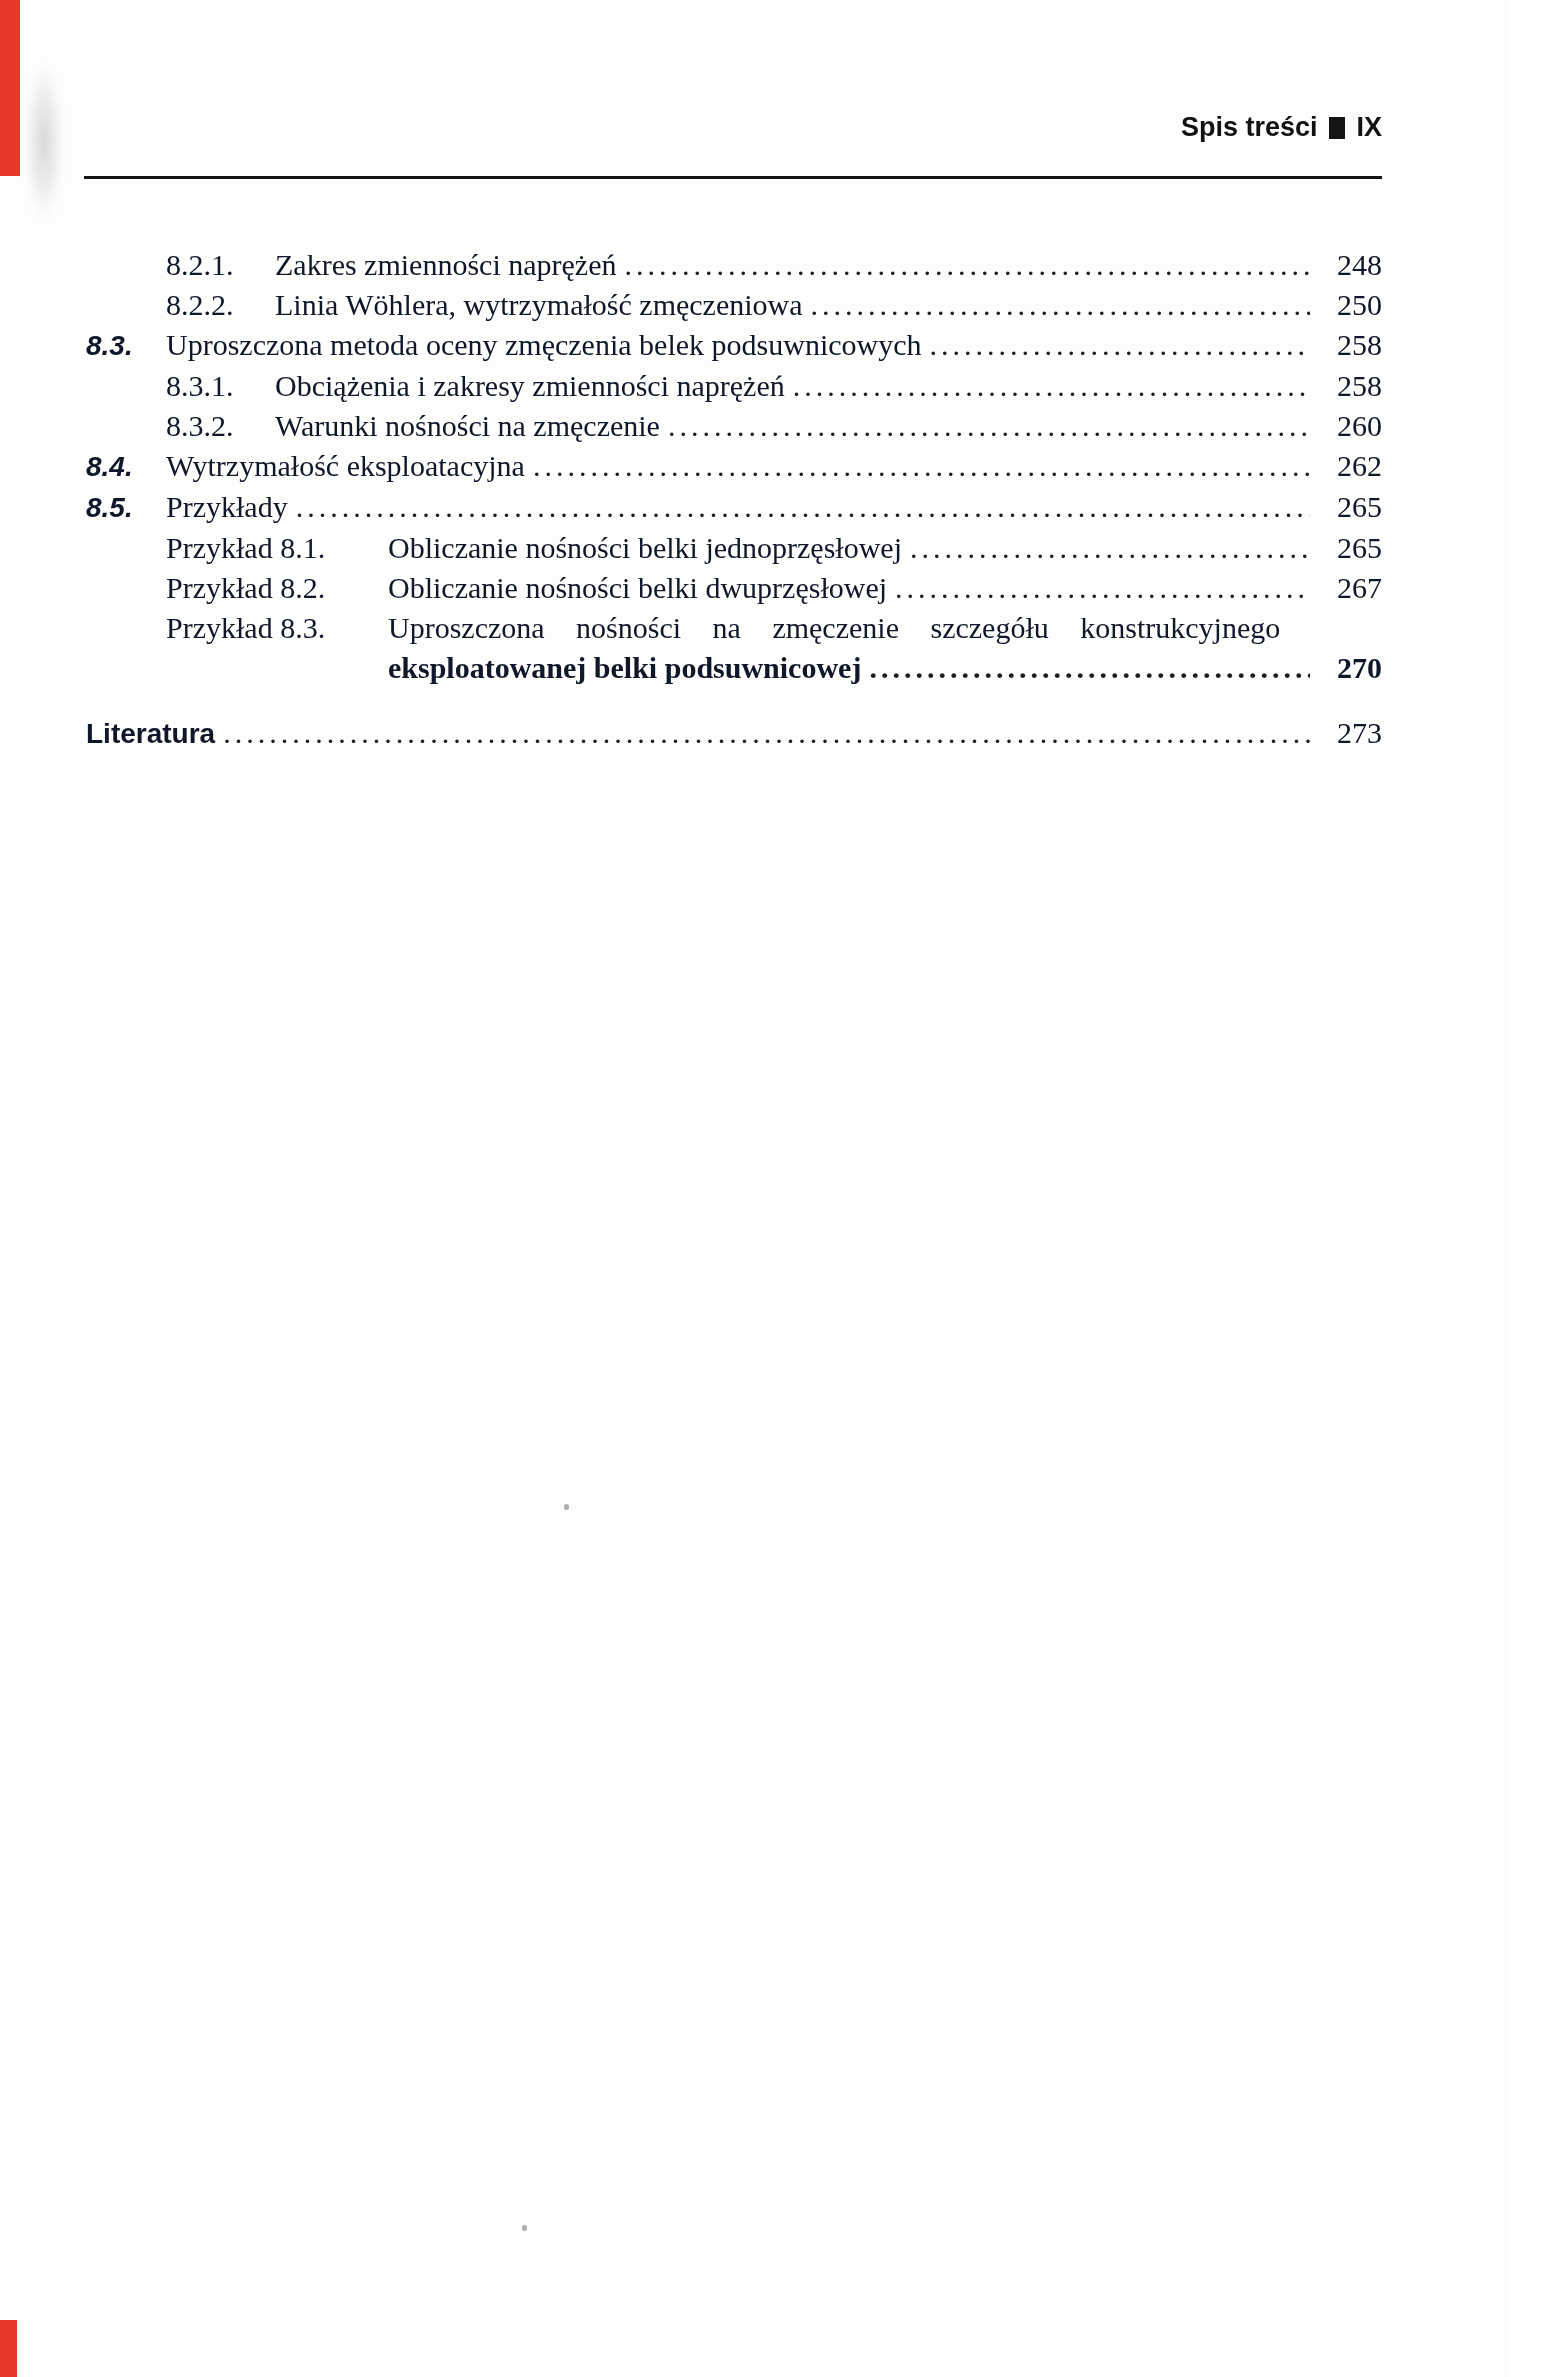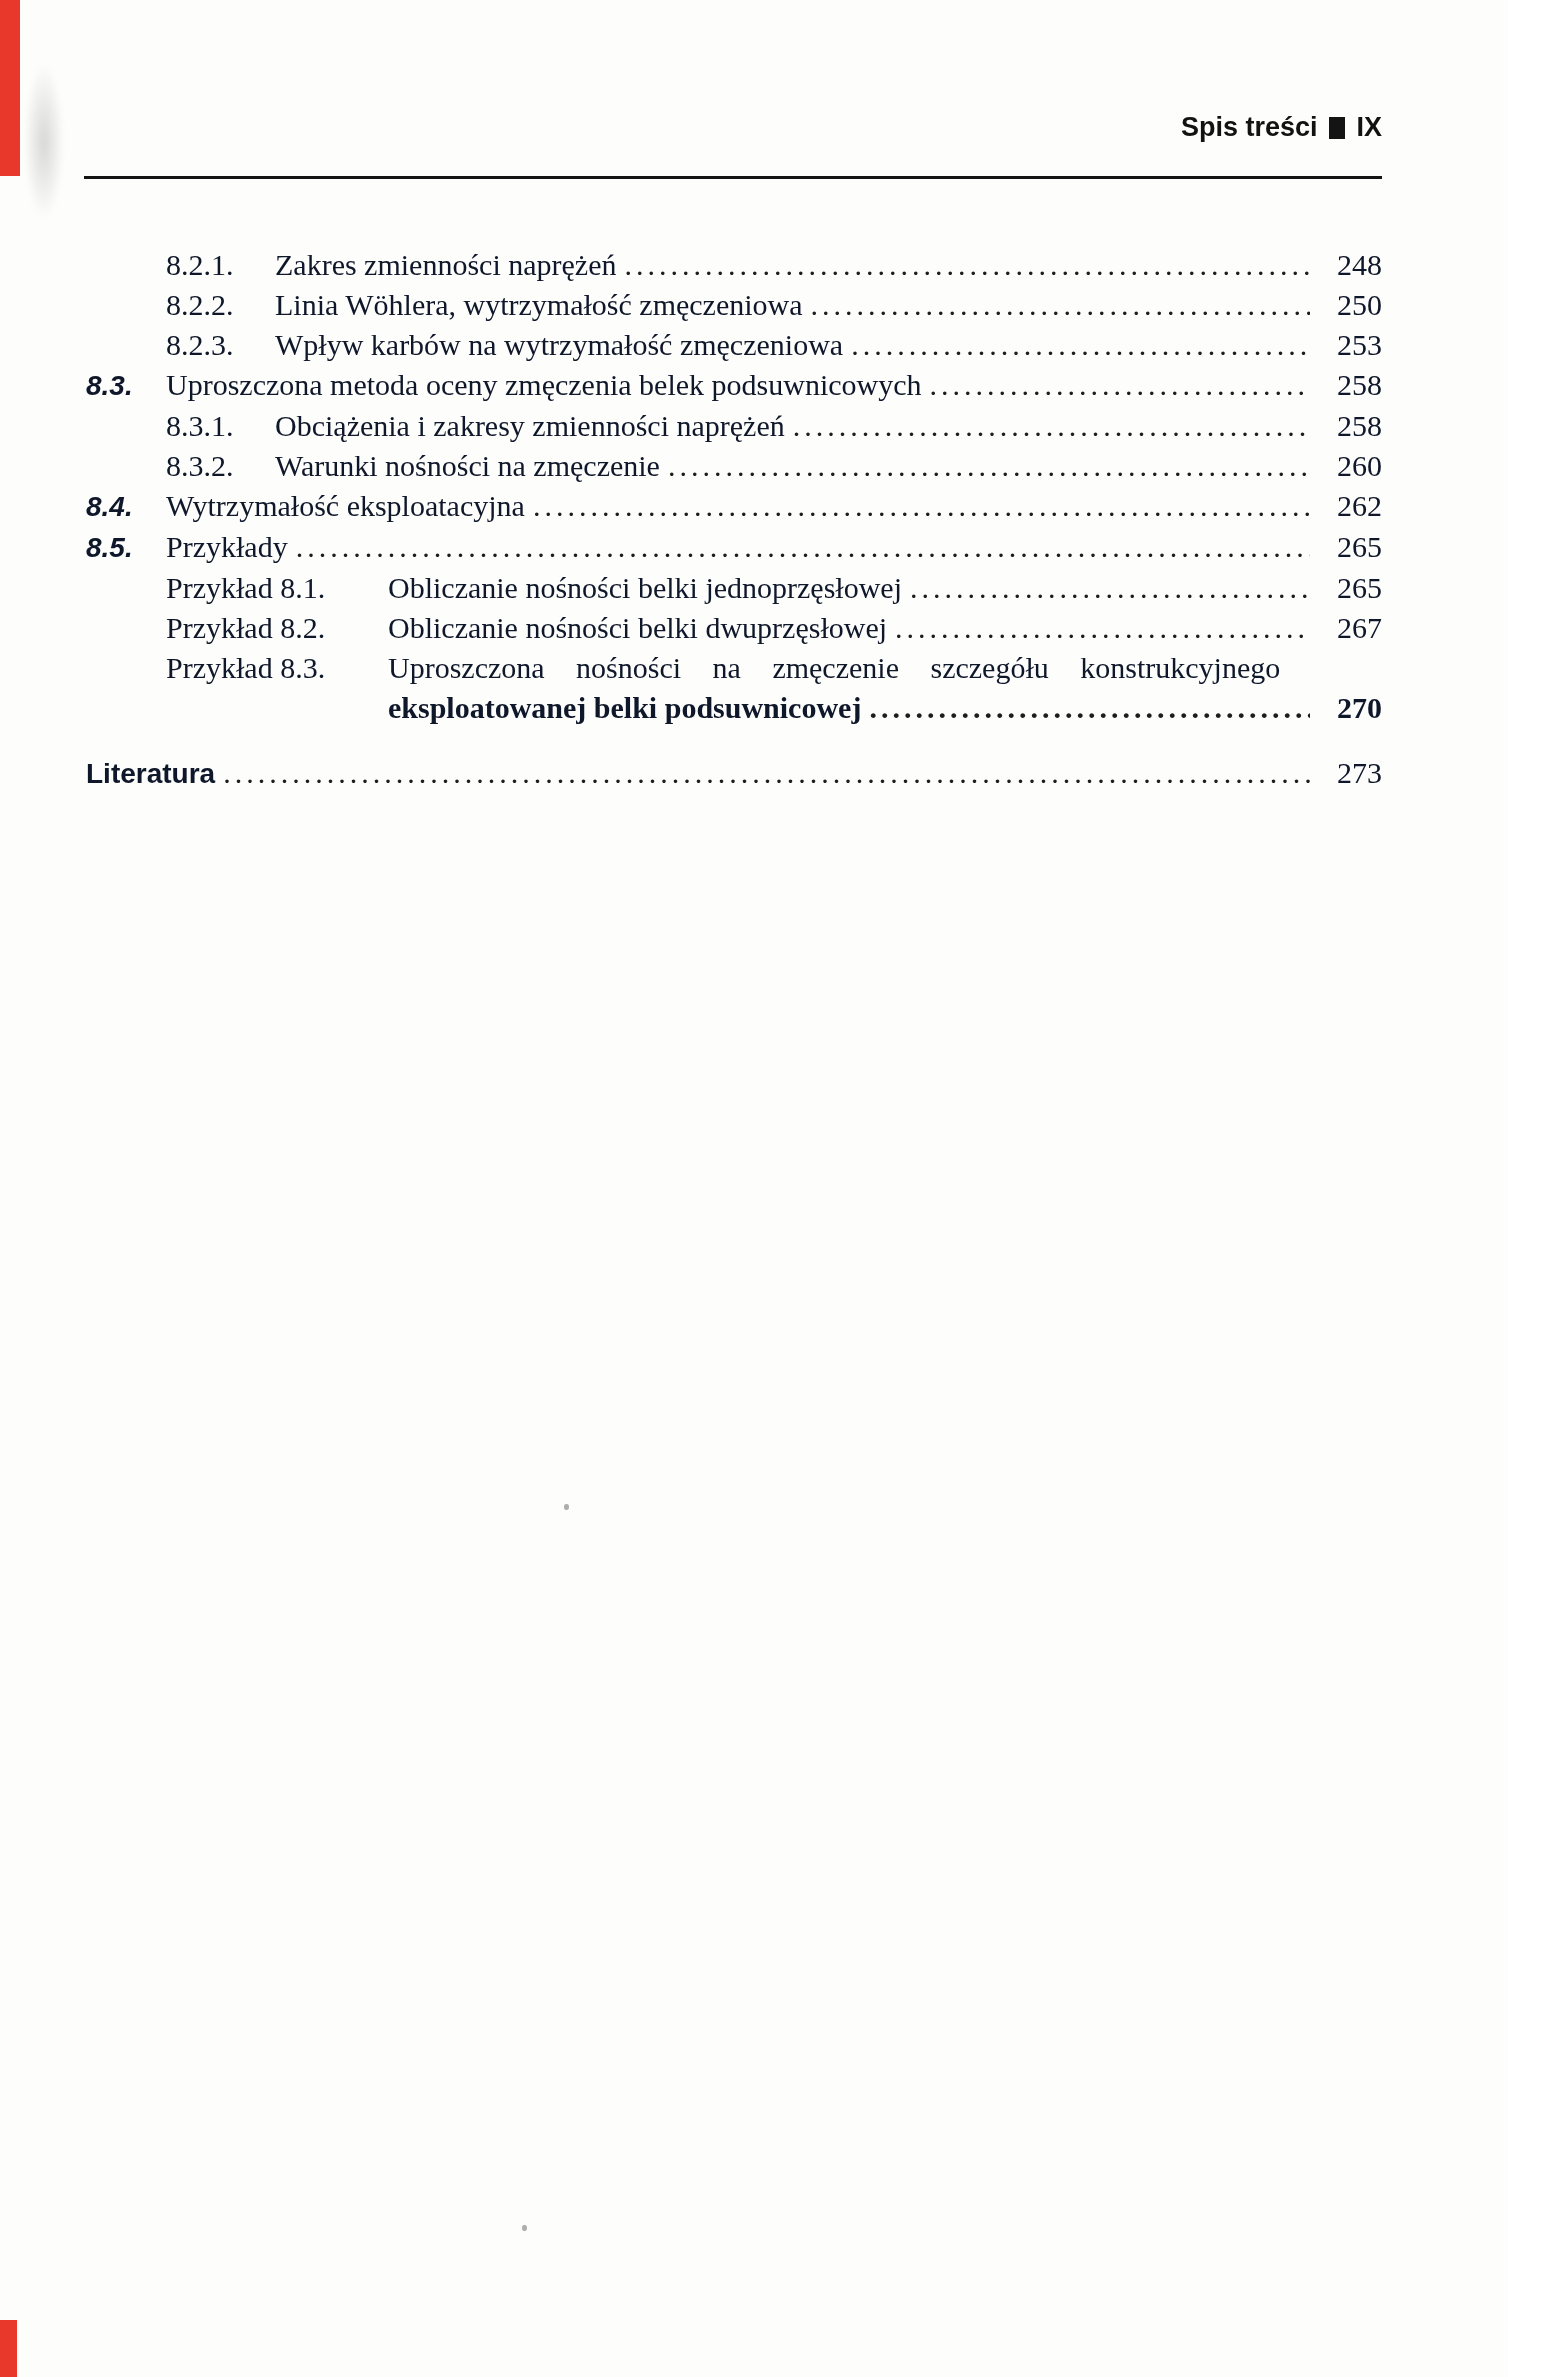--- a/index.html
+++ b/index.html
@@ -140,26 +140,20 @@
       <span class="pnum">248</span>
     </div>
 
     <div class="row lvl-sub">
       <span class="label">8.2.2.</span>
       <span class="title">Linia Wöhlera, wytrzymałość zmęczeniowa</span>
       <span class="dots"></span>
       <span class="pnum">250</span>
     </div>
 
-    <div class="row lvl-sub">
-      <span class="label">8.2.3.</span>
-      <span class="title">Wpływ karbów na wytrzymałość zmęczeniowa</span>
-      <span class="dots"></span>
-      <span class="pnum">253</span>
-    </div>
 
     <div class="row lvl-top">
       <span class="label">8.3.</span>
       <span class="title">Uproszczona metoda oceny zmęczenia belek podsuwnicowych</span>
       <span class="dots"></span>
       <span class="pnum">258</span>
     </div>
 
     <div class="row lvl-sub">
       <span class="label">8.3.1.</span>

